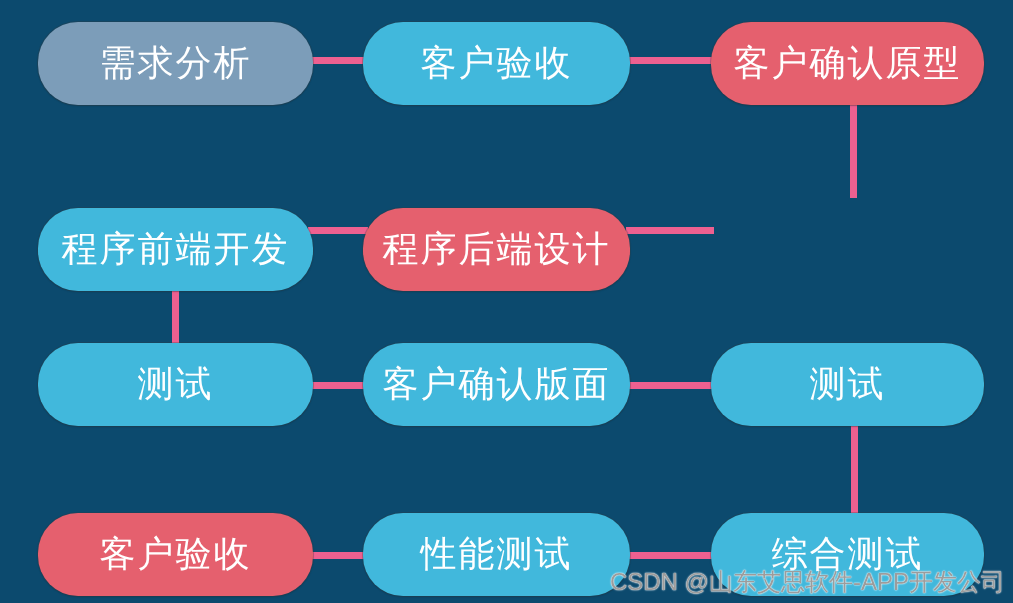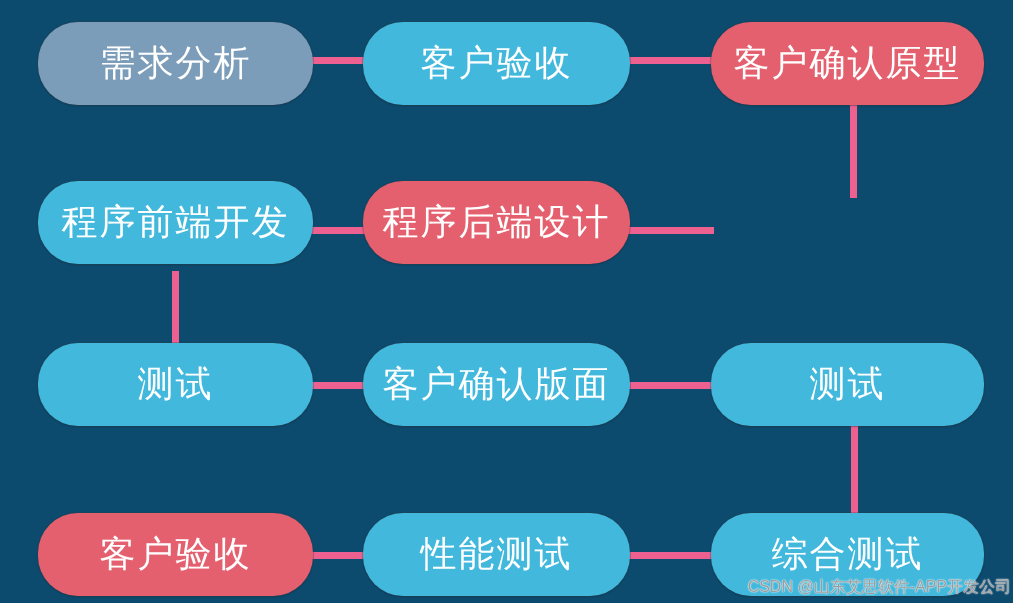--- a/index.html
+++ b/index.html
@@ -22,21 +22,21 @@
     justify-content:center;
     box-shadow:0 0 0 1px rgba(60,60,60,0.28), 0 1px 2px rgba(0,0,0,0.18);
     white-space:nowrap;
     z-index:2;
   }
   
   .c1{left:38px;width:275px;}
   .c2{left:363px;width:267px;}
   .c3{left:711px;width:273px;text-align:center;}
   .r1{top:22px;}
-  .r2{top:181px;}
+  .r2{top:208px;}
   .r3{top:343px;}
   .r4{top:513px;}
   .lnk{
     position:absolute;
     background:var(--link,#ee6090);
     z-index:1;
   }
   .lnk.h{height:7px;}
   .lnk.v{width:7px;}
   .l1{left:308px;top:57px;width:60px;}
@@ -45,24 +45,24 @@
   .l4{left:626px;top:227px;width:88px;}
   .l5{left:308px;top:382px;width:60px;}
   .l6{left:626px;top:382px;width:90px;}
   .l7{left:308px;top:552px;width:60px;}
   .l8{left:626px;top:552px;width:92px;}
   .v1{left:850px;top:100px;height:98px;}
   .v2{left:172px;top:271px;height:77px;}
   .v3{left:851px;top:421px;height:97px;}
   .watermark{
     position:absolute;
-    right:2px;
+    right:8px;
     bottom:5px;
     font-family:"Liberation Sans","DejaVu Sans",sans-serif;
-    font-size:16px;
+    font-size:24px;
     color:#9c9c9c;
     text-shadow:0 0 2px #ffffff,0 0 1px #ffffff;
     z-index:3;
     white-space:nowrap;
   }
 </style>
 </head>
 <body>
 
 <div class="canvas" style="--link: #ee6090;">

